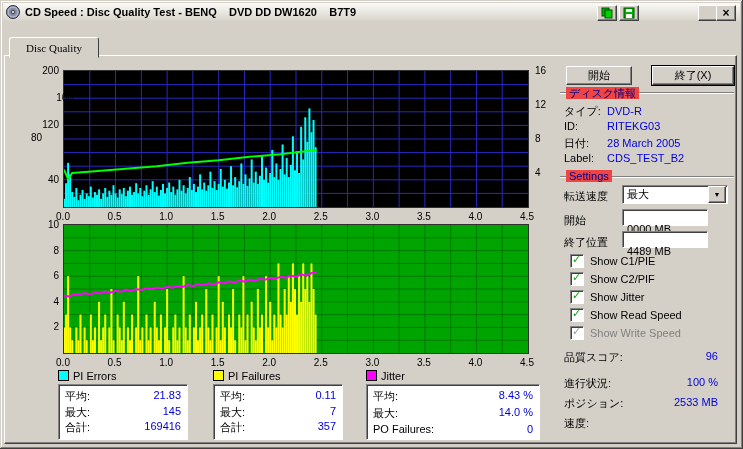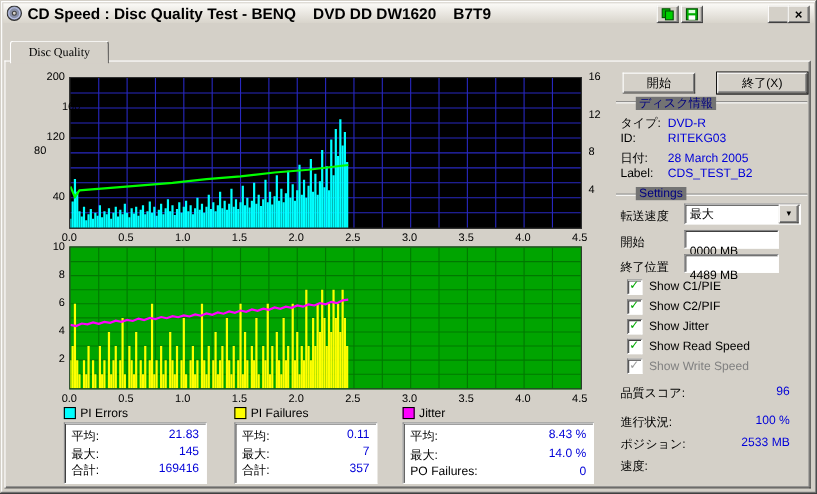--- a/index.html
+++ b/index.html
@@ -2,21 +2,21 @@
 <html><head>
 <meta charset="utf-8">
 <style>
   html,body{margin:0;padding:0;width:743px;height:449px;overflow:hidden;
     font-family:"Liberation Sans","DejaVu Sans",sans-serif;font-size:11px;color:#000;}
   .window{position:absolute;left:0;top:0;width:743px;height:449px;background:#d4d0c8;box-sizing:border-box;
     box-shadow:inset -1px -1px 0 #404040,inset 1px 1px 0 #d4d0c8,inset -2px -2px 0 #808080,inset 2px 2px 0 #fff;}
   .titlebar{position:absolute;left:3px;top:3px;right:3px;height:18px;
     background:linear-gradient(180deg,#fbfaf7,#d8d4cb);display:flex;align-items:center;}
   .app-icon{margin-left:3px;width:14px;height:14px;display:inline-block;}
-  .title-text{margin-left:5px;font-weight:bold;white-space:pre;font-size:14px;}
+  .title-text{margin-left:5px;font-weight:bold;white-space:pre;font-size:11px;}
   .tb-btn{position:absolute;top:2px;width:18px;height:14px;background:#d4d0c8;border:1px solid;
     border-color:#fff #404040 #404040 #fff;box-shadow:inset -1px -1px 0 #808080;
     display:flex;align-items:center;justify-content:center;cursor:default;}
   .tb-btn.close span{font-size:12px;font-weight:bold;line-height:10px;}
   .tab{position:absolute;left:9px;top:37px;width:88px;height:19px;background:#d4d0c8;z-index:2;
     border:1px solid;border-color:#fff #404040 #d4d0c8 #fff;border-radius:3px 3px 0 0;
     display:flex;align-items:center;justify-content:center;font-family:Liberation Serif, serif;}
   .tabpage{position:absolute;left:4px;top:55px;width:731px;height:387px;background:#d4d0c8;
     border:1px solid;border-color:#fff #404040 #404040 #fff;box-shadow:inset -1px -1px 0 #808080;}
   #chart-col{position:absolute;left:8px;top:4px;width:544px;height:378px;}
@@ -31,21 +31,21 @@
     display:flex;flex-direction:column;justify-content:space-between;}
   .stat-row{display:flex;justify-content:space-between;}
   .val{color:#0000d8;}
   .side{position:absolute;left:553px;top:2px;width:178px;height:382px;}
   .btn{position:absolute;height:19px;background:#d4d0c8;border:1px solid;
     border-color:#fff #404040 #404040 #fff;box-shadow:inset -1px -1px 0 #808080;
     font-family:inherit;font-size:11px;padding:0;cursor:default;}
   .btn.default{box-shadow:inset -1px -1px 0 #808080,0 0 0 1px #000;}
   .grp{position:absolute;left:2px;width:174px;height:14px;}
   .grp:before{content:"";position:absolute;left:0;right:0;top:6px;border-top:1px solid #808080;border-bottom:1px solid #fff;}
-  .grp-title{position:relative;margin-left:18px;background:#737373;padding:0 3px;color:#000080;}
+  .grp-title{position:relative;margin-left:6px;background:#ef4444;padding:0 3px;color:#000080;}
   .srow{position:absolute;left:6px;right:6px;height:14px;}
   .ilbl{display:inline-block;width:40px;}
   .rval{position:absolute;right:12px;color:#0000d8;}
   .bval{color:#0000d8;}
   .combo{position:absolute;height:19px;background:#fff;border:1px solid;border-color:#848484 #fff #fff #848484;
     box-shadow:inset 1px 1px 0 #404040;box-sizing:border-box;display:flex;align-items:center;}
   .combo-val{flex:1;padding-left:4px;}
   .combo-btn{width:16px;height:15px;margin-right:1px;background:#d4d0c8;border:1px solid;
     border-color:#fff #404040 #404040 #fff;box-shadow:inset -1px -1px 0 #808080;
     display:flex;align-items:center;justify-content:center;font-size:7px;}

